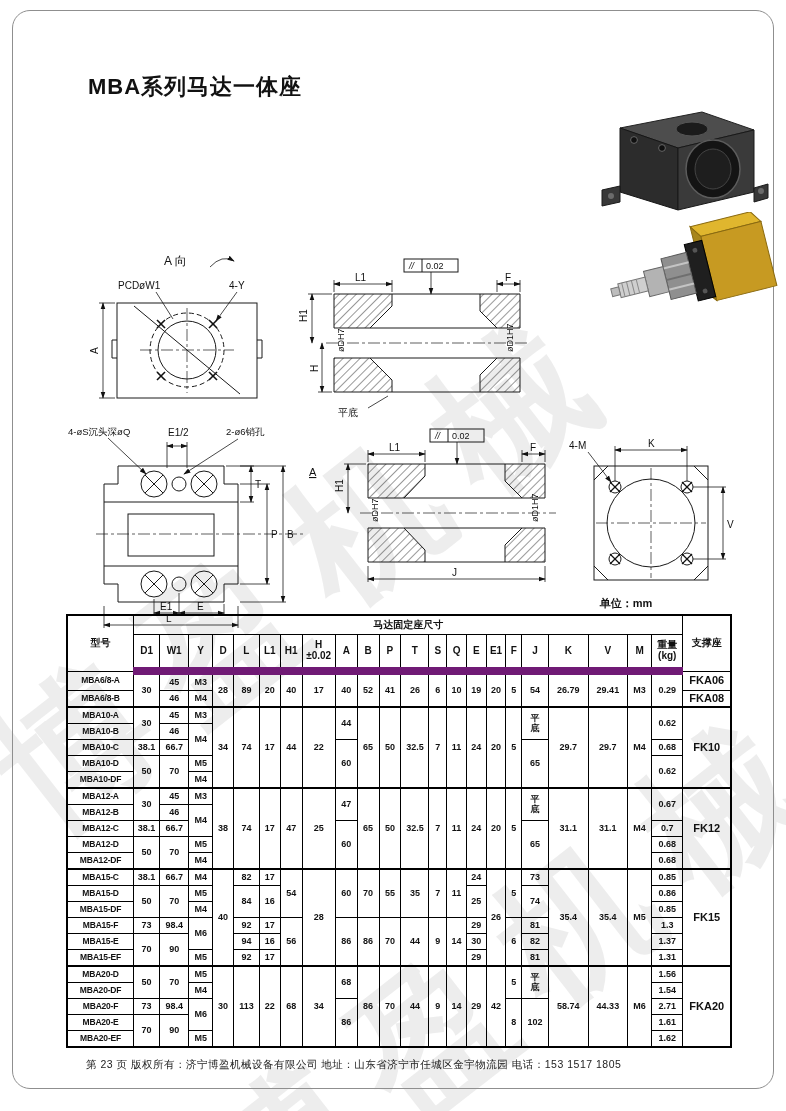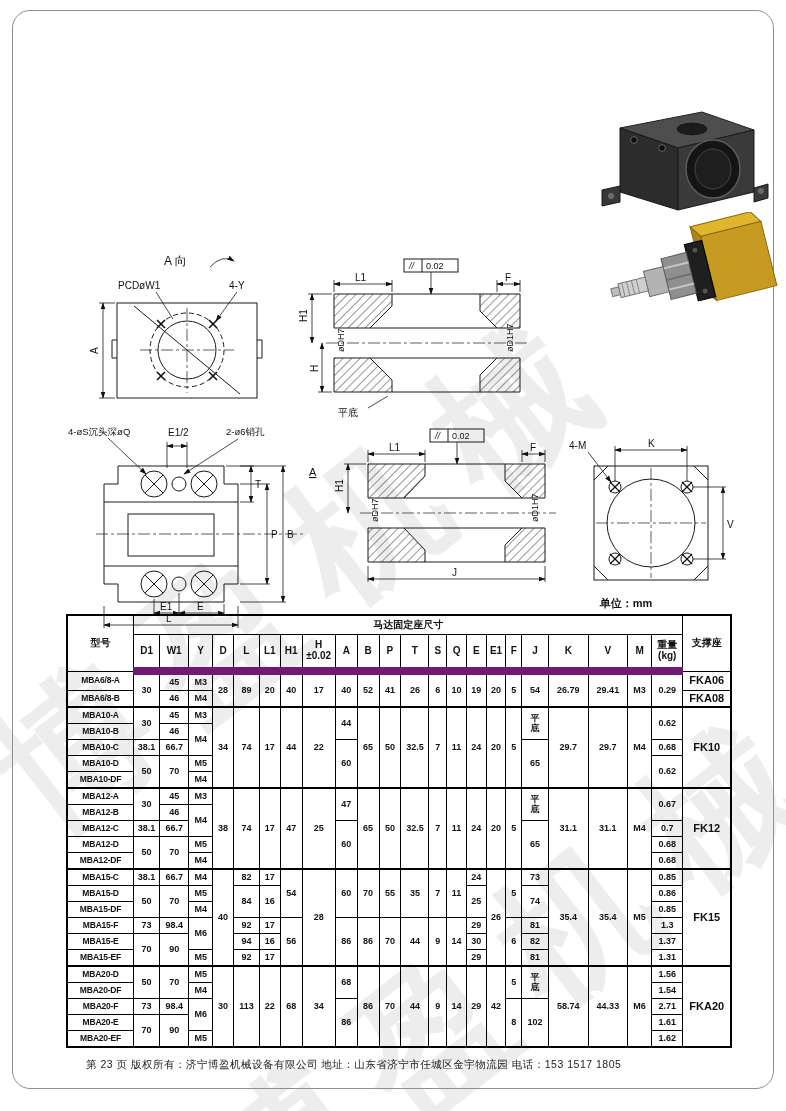--- a/index.html
+++ b/index.html
@@ -35,20 +35,21 @@
   .hatchpoly{stroke:#1a1a1a;stroke-width:1;}
 </style>
 </head>
 <body>
 
 <div class="page">
   <div class="frame"></div>
   <div class="wm" style="left:-60px;top:470px;">博盈机械</div>
   <div class="wm" style="left:150px;top:870px;">博盈机械</div>
 
+  <div class="title">MBA系列马达一体座</div>
 
   <svg width="0" height="0" style="position:absolute" aria-hidden="true">
     <defs>
       <pattern id="hat" width="6" height="6" patternUnits="userSpaceOnUse" patternTransform="rotate(45)">
         <line x1="0" y1="0" x2="0" y2="6" stroke="#333" stroke-width="1"></line>
       </pattern>
       <marker id="ar" markerWidth="9" markerHeight="8" refX="8" refY="4" orient="auto-start-reverse">
         <path d="M0,1 L9,4 L0,7 z" fill="#111"></path>
       </marker>
     </defs>

